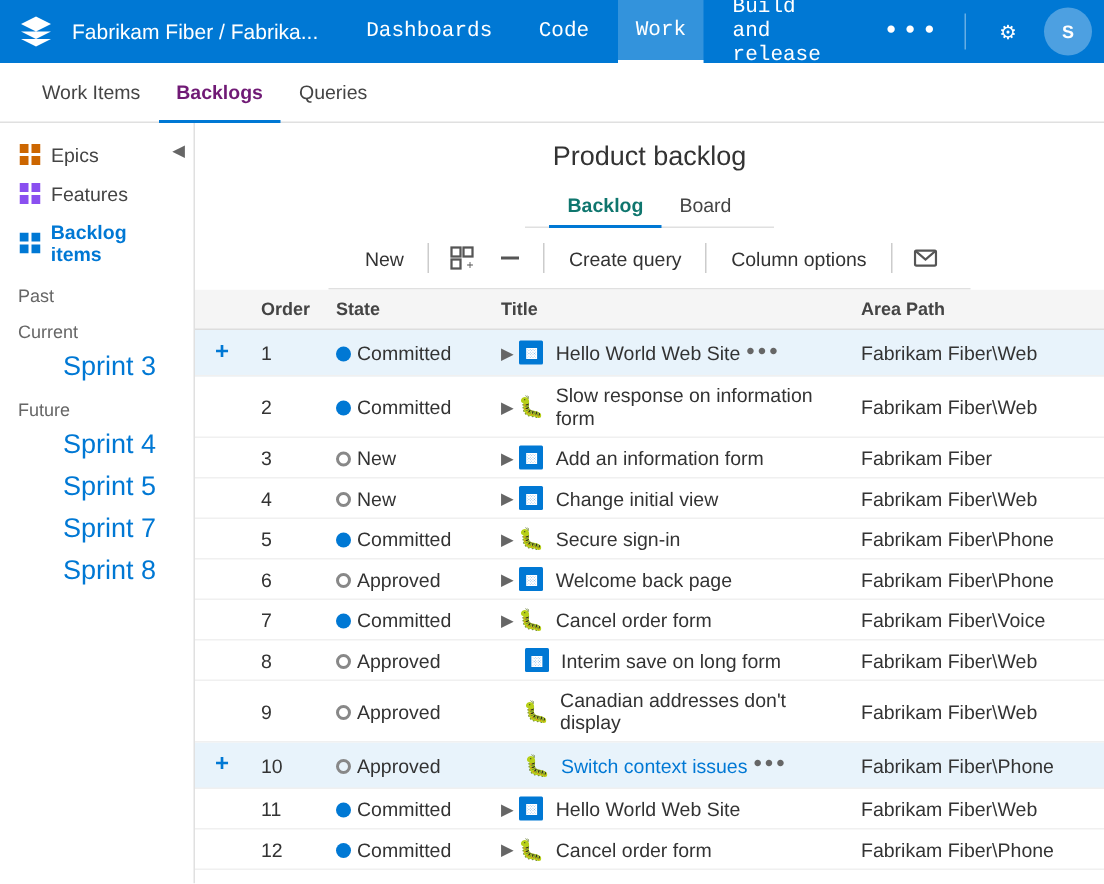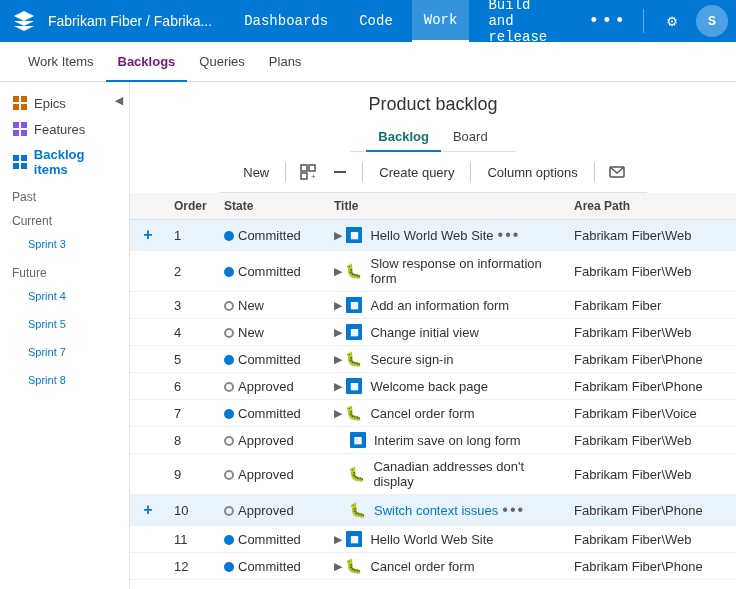--- a/index.html
+++ b/index.html
@@ -134,22 +134,22 @@
     }
     .sidebar-item.active { font-weight: 600; color: #0078d4; }
     .sidebar-item .item-icon { width: 16px; height: 16px; display: flex; align-items: center; justify-content: center; font-size: 10px; }
     .sidebar-section-label {
       font-size: 12px;
       color: #666;
       padding: 8px 12px 2px;
       font-weight: 400;
     }
     .sidebar-child {
-      padding-left: 28px;
-      font-size: 11px;
+      padding-left: 42px;
+      font-size: 18px;
       color: #0078d4;
       cursor: pointer;
       height: 28px;
       display: flex;
       align-items: center;
     }
 
     
     .content {
       flex: 1;
@@ -340,21 +340,20 @@
     <div class="nav-divider"></div>
     <div class="icon-btn">⚙</div>
     <div class="icon-btn" style="background:rgba(255,255,255,0.3);border-radius:50%;font-size:12px;font-weight:600;">S</div>
   </div>
 </div>
 
 <div class="secondary-nav">
   <div class="tab">Work Items</div>
   <div class="tab active">Backlogs</div>
   <div class="tab">Queries</div>
-  <div class="tab">Plans</div>
 </div>
 
 <div class="main-layout">
 
   <div class="sidebar">
     <div class="sidebar-collapse">◀</div>
 
     <div class="sidebar-item">
       <span class="item-icon" style="color:#cc6600;">
         <svg width="14" height="14" viewBox="0 0 14 14">

